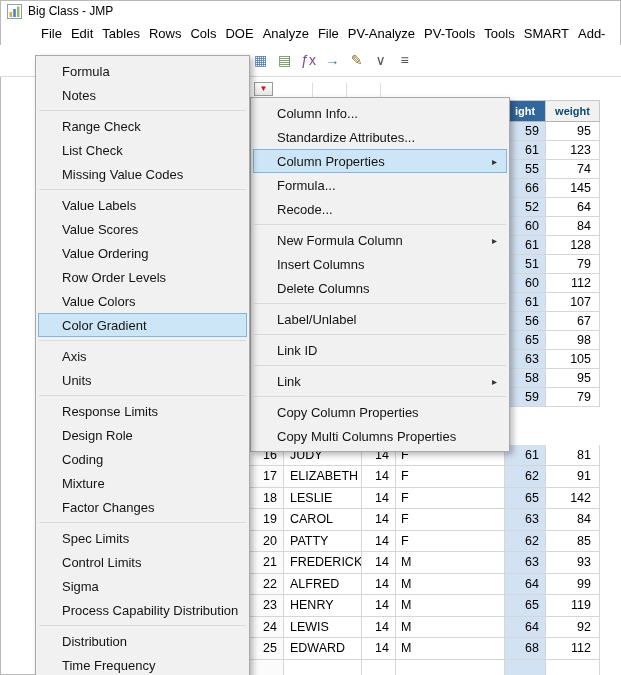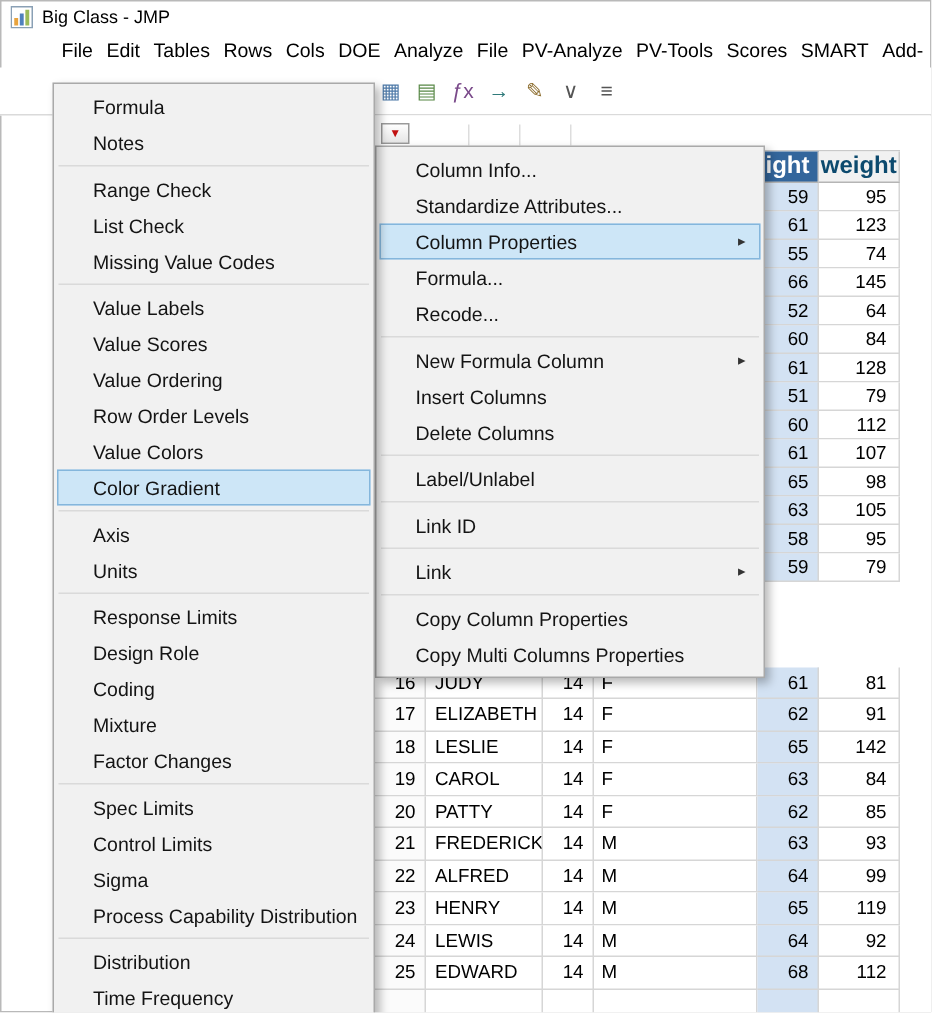--- a/index.html
+++ b/index.html
@@ -22,21 +22,21 @@
   
   .tablearea{position:absolute;left:250px;top:77px;width:371px;height:598px;background:#fff;z-index:1;overflow:hidden;}
   .band{position:absolute;left:0;top:0;width:350px;height:24px;background:#fff;border-bottom:1px solid #c9c9c9;box-sizing:border-box;}
   .vline{position:absolute;top:6px;bottom:0;width:1px;background:#dddddd;}
   .redbtn{position:absolute;left:4px;top:5px;width:19px;height:14px;box-sizing:border-box;
           background:linear-gradient(#fefefe,#e6e6e6);border:1px solid #9a9a9a;
           display:flex;align-items:center;justify-content:center;z-index:3;}
   .redtri{color:#c11111;font-size:8px;line-height:1;}
 
   .hdr{position:absolute;top:24px;height:21px;box-sizing:border-box;display:flex;align-items:center;justify-content:center;
-       font-size:16px;font-weight:bold;border-right:1px solid #c9c9c9;border-bottom:1px solid #b5b5b5;}
+       font-size:11px;font-weight:bold;border-right:1px solid #c9c9c9;border-bottom:1px solid #b5b5b5;}
   .hdrH{left:255px;width:41px;background:#33669c;color:#fff;}
   .hdrW{left:296px;width:54px;background:#f1f1f1;color:#0c4a6e;}
 
   .prows{position:absolute;left:255px;top:45px;}
   .prow{display:flex;height:19px;}
   .frows{position:absolute;left:0;top:367.5px;}
   .frow{display:flex;height:21.5px;}
 
   .cell{box-sizing:border-box;display:flex;align-items:center;font-size:12.5px;color:#000;background:#fff;
         border-right:1px solid #d6d6d6;border-bottom:1px solid #d6d6d6;white-space:nowrap;overflow:hidden;}
@@ -77,21 +77,21 @@
       <span class="mb-item">File</span>
       <span class="mb-item">Edit</span>
       <span class="mb-item">Tables</span>
       <span class="mb-item">Rows</span>
       <span class="mb-item">Cols</span>
       <span class="mb-item">DOE</span>
       <span class="mb-item">Analyze</span>
       <span class="mb-item">File</span>
       <span class="mb-item">PV-Analyze</span>
       <span class="mb-item">PV-Tools</span>
-      <span class="mb-item">Scores</span>
+      <span class="mb-item">Tools</span>
       <span class="mb-item">SMART</span>
       <span class="mb-item">Add-</span>
     </div>
 
   <div class="toolbar">
     <div class="tb-icons">
         <span class="tb-icon" style="color: rgb(77, 121, 168);">▦</span>
         <span class="tb-icon" style="color: rgb(91, 138, 74);">▤</span>
         <span class="tb-icon" style="color: rgb(122, 74, 138);">ƒx</span>
         <span class="tb-icon" style="color: rgb(47, 122, 122);">→</span>
@@ -147,20 +147,24 @@
         </div>
         <div class="prow">
           <div class="cell ch">60</div>
           <div class="cell cw">112</div>
         </div>
         <div class="prow">
           <div class="cell ch">61</div>
           <div class="cell cw">107</div>
         </div>
         <div class="prow">
+          <div class="cell ch">56</div>
+          <div class="cell cw">67</div>
+        </div>
+        <div class="prow">
           <div class="cell ch">65</div>
           <div class="cell cw">98</div>
         </div>
         <div class="prow">
           <div class="cell ch">63</div>
           <div class="cell cw">105</div>
         </div>
         <div class="prow">
           <div class="cell ch">58</div>
           <div class="cell cw">95</div>

